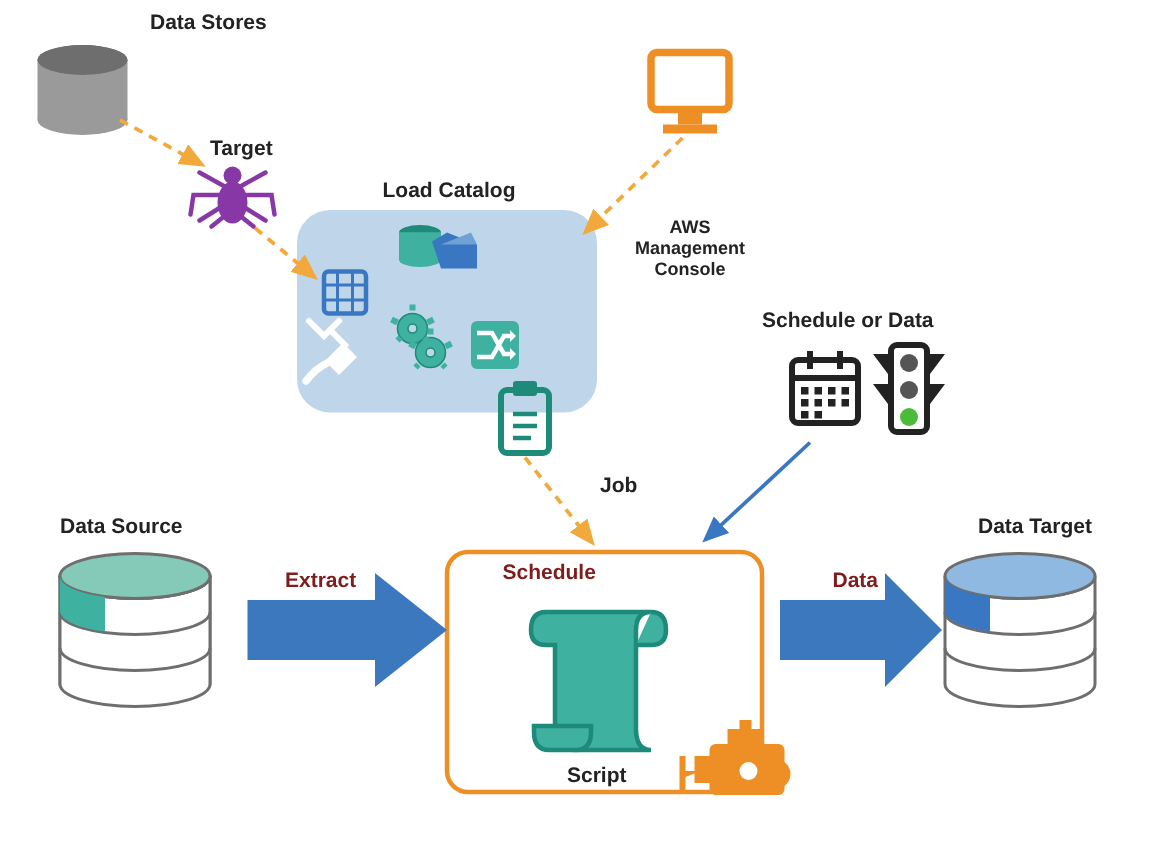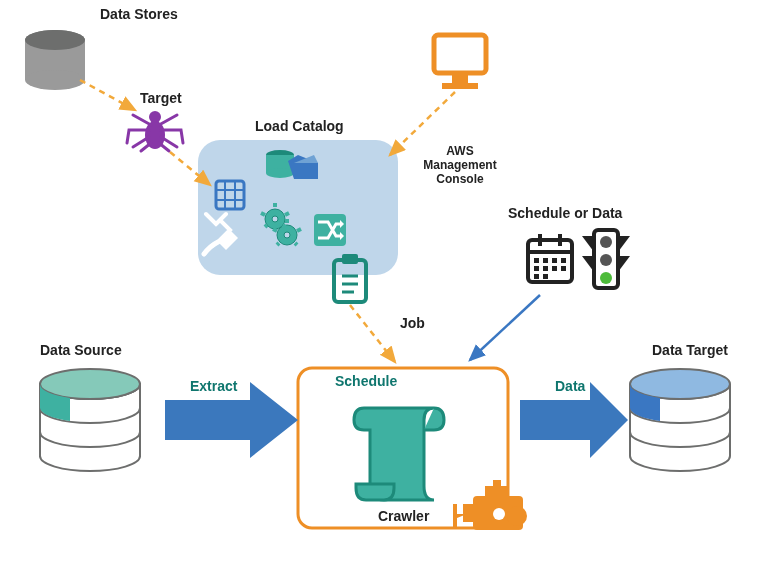--- a/index.html
+++ b/index.html
@@ -11,21 +11,21 @@
     font-size: 14px;
     font-weight: bold;
     color: #222;
     background: #fff;
     overflow: hidden;
   }
   .label {
     position: absolute;
     white-space: nowrap;
   }
-  .blue-label { color: #0f766e; }
+  .blue-label { color: #7f1d1d; }
   .small-label { font-size: 12px; font-weight: bold; text-align: center; }
   svg { position: absolute; left: 0; top: 0; }
 </style>
 </head>
 <body>
 
 <svg width="768" height="576" viewBox="0 0 768 576">
 
   <g>
     <ellipse cx="55" cy="40" rx="30" ry="10" fill="#6d6e6d"></ellipse>
@@ -188,15 +188,15 @@
 <div class="label" style="left:64px; top:6px;padding-left:36px;">Data Stores</div>
 <div class="label" style="left:140px; top:90px;">Target</div>
 <div class="label small-label" style="left:410px; top:100px; width:100px; white-space:normal;margin-top:44px;">AWS Management
 Console</div>
 <div class="label" style="left:255px; top:118px;">Load Catalog</div>
 <div class="label" style="left:508px; top:205px;">Schedule or Data</div>
 <div class="label" style="left:400px; top:315px;">Job</div>
 <div class="label" style="left:40px; top:342px;">Data Source</div>
 <div class="label blue-label" style="left:190px; top:378px;">Extract</div>
 <div class="label blue-label" style="left:335px; top:373px;">Schedule</div>
-<div class="label" style="left:378px; top:508px;">Crawler</div>
+<div class="label" style="left:378px; top:508px;">Script</div>
 <div class="label blue-label" style="left:555px; top:378px;">Data</div>
 <div class="label" style="left:652px; top:342px;">Data Target</div>
 
 </body></html>

